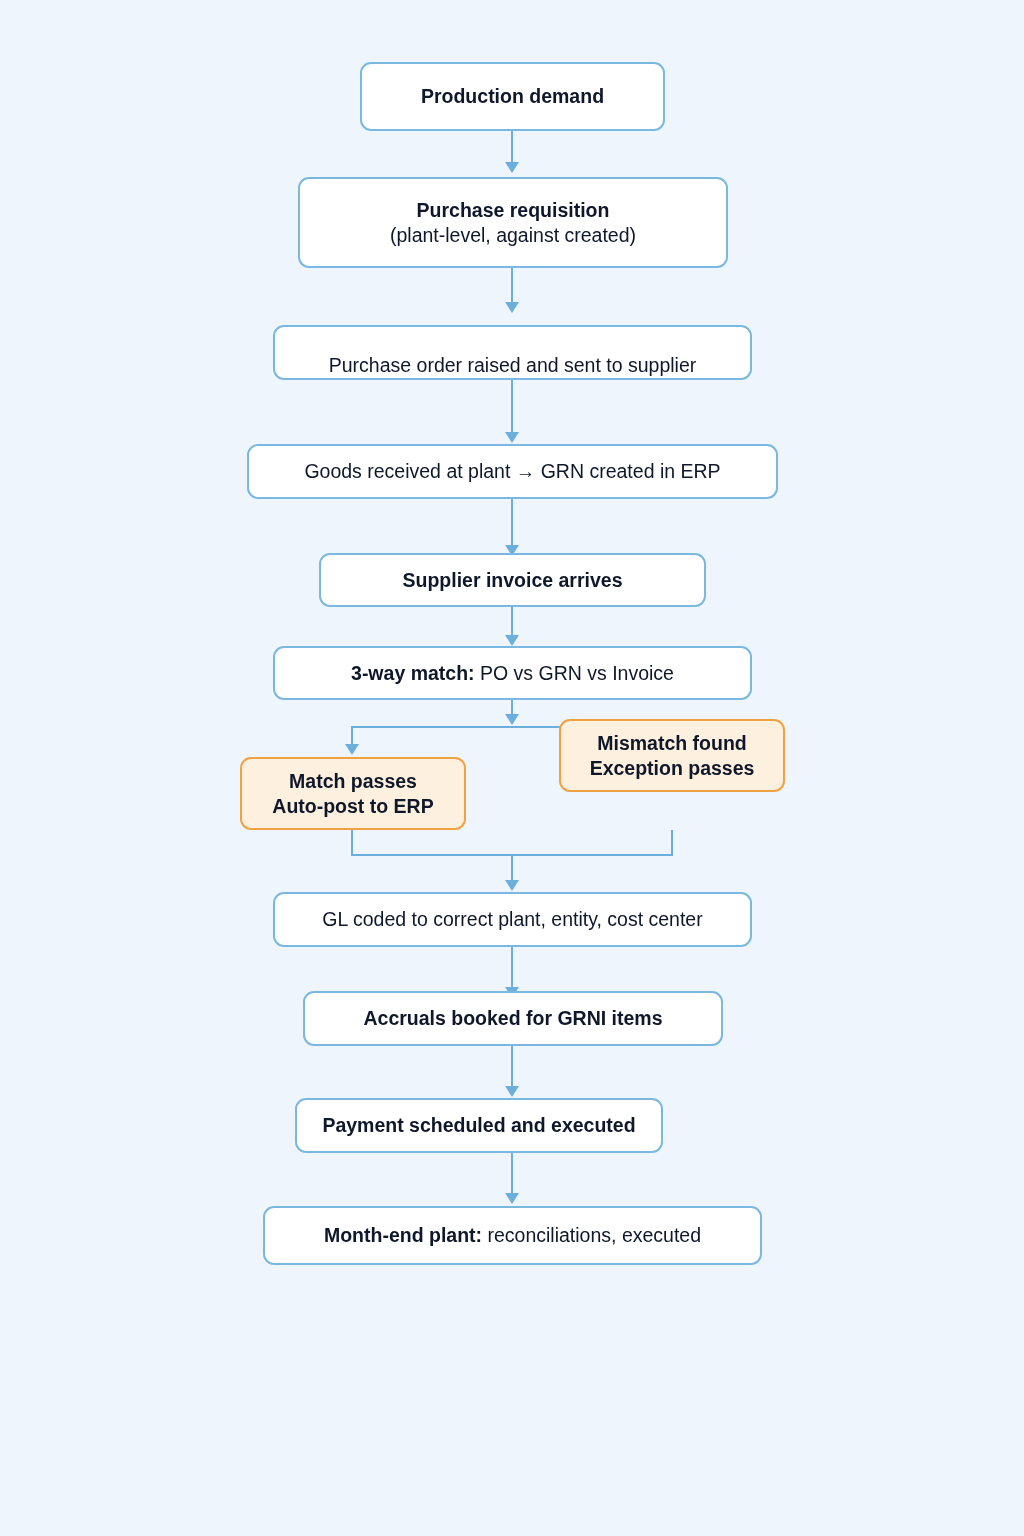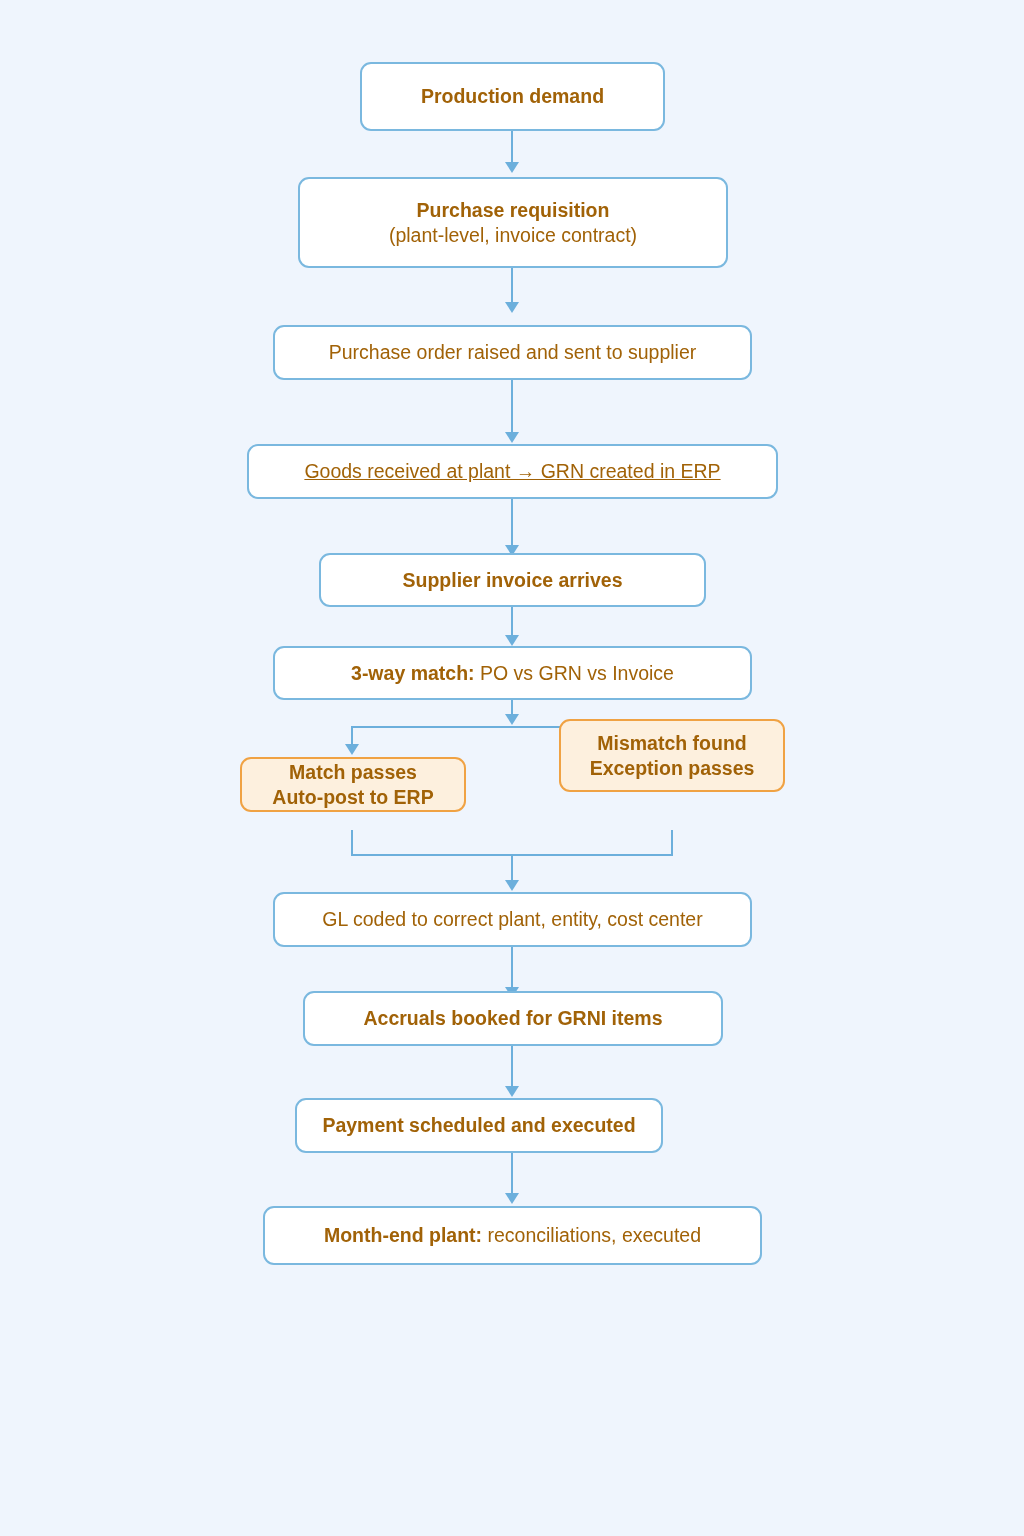--- a/index.html
+++ b/index.html
@@ -23,21 +23,21 @@
   .node {
     position: absolute;
     box-sizing: border-box;
     display: flex;
     flex-direction: column;
     align-items: center;
     justify-content: center;
     border-radius: 11px;
     background: #ffffff;
     border: 2px solid #7ab8df;
-    color: #a16207;
+    color: #0f172a;
     text-align: center;
     line-height: 1.28;
   }
   .node.accent {
     background: #fdf0de;
     border-color: #f0a243;
   }
   .node .line {
     display: block;
     white-space: nowrap;
@@ -81,38 +81,38 @@
     <span class="line w-bold">Production demand</span>
   </div>
 
   <div class="conn">
     <div class="vline" style="left:511px; top:131px; height:35px;"></div>
     <div class="arrowhead" style="left:505px; top:162px;"></div>
   </div>
 
   <div class="node" style="left:298px; top:177px; width:430px; height:91px;">
     <span class="line w-bold">Purchase requisition</span>
-    <span class="line w-reg">(plant-level, invoice contract)</span>
+    <span class="line w-reg">(plant-level, against created)</span>
   </div>
 
   <div class="conn">
     <div class="vline" style="left:511px; top:268px; height:38px;"></div>
     <div class="arrowhead" style="left:505px; top:302px;"></div>
   </div>
 
-  <div class="node" style="left:273px; top:325px; width:479px; height:55px;">
+  <div class="node" style="left:273px; top:325px; width:479px; height:55px;justify-content:flex-end;">
     <span class="line w-reg">Purchase order raised and sent to supplier</span>
   </div>
 
   <div class="conn">
     <div class="vline" style="left:511px; top:380px; height:56px;"></div>
     <div class="arrowhead" style="left:505px; top:432px;"></div>
   </div>
 
-  <div class="node" style="left:247px; top:444px; width:531px; height:55px;text-decoration:underline;">
+  <div class="node" style="left:247px; top:444px; width:531px; height:55px;">
     <span class="line w-reg">Goods received at plant → GRN created in ERP</span>
   </div>
 
   <div class="conn">
     <div class="vline" style="left:511px; top:499px; height:50px;"></div>
     <div class="arrowhead" style="left:505px; top:545px;"></div>
   </div>
 
   <div class="node" style="left:319px; top:553px; width:387px; height:54px;">
     <span class="line w-semi">Supplier invoice arrives</span>
@@ -134,21 +134,21 @@
 
     <div class="hline" style="left:351px; top:726px; width:322px;"></div>
 
     <div class="vline" style="left:351px; top:726px; height:22px;"></div>
     <div class="arrowhead" style="left:345px; top:744px;"></div>
 
     <div class="vline" style="left:671px; top:726px; height:22px;"></div>
     <div class="arrowhead" style="left:665px; top:744px;"></div>
   </div>
 
-  <div class="node accent" style="left:240px; top:757px; width:226px; height:55px;">
+  <div class="node accent" style="left:240px; top:757px; width:226px; height:73px;">
     <span class="line w-bold">Match passes</span>
     <span class="line w-bold">Auto-post to ERP</span>
   </div>
 
   <div class="node accent" style="left:559px; top:719px; width:226px; height:73px;">
     <span class="line w-bold">Mismatch found</span>
     <span class="line w-bold">Exception passes</span>
   </div>
 
   <div class="conn">

